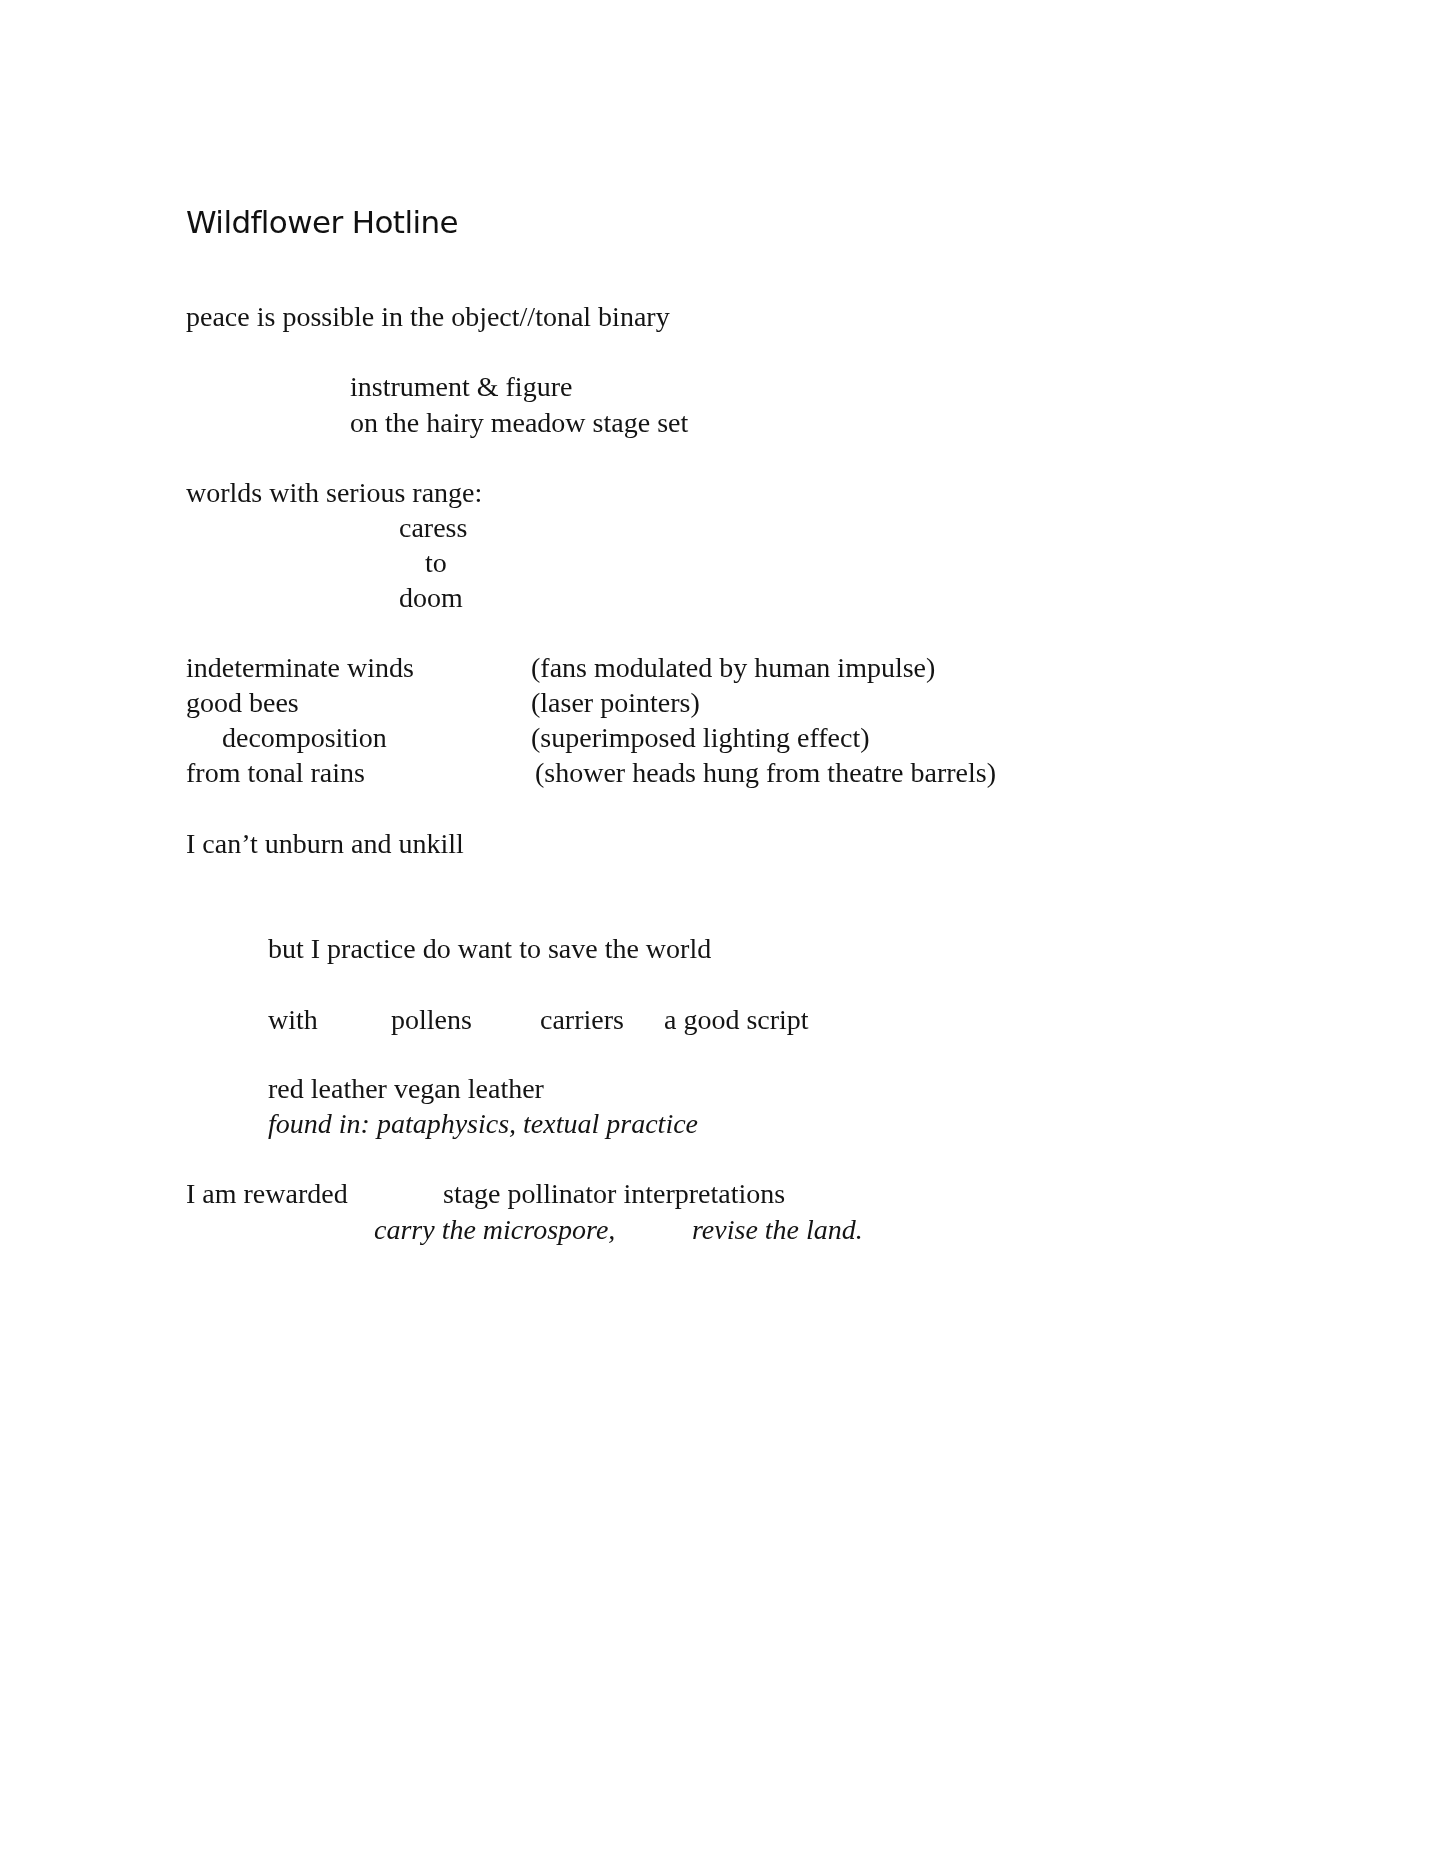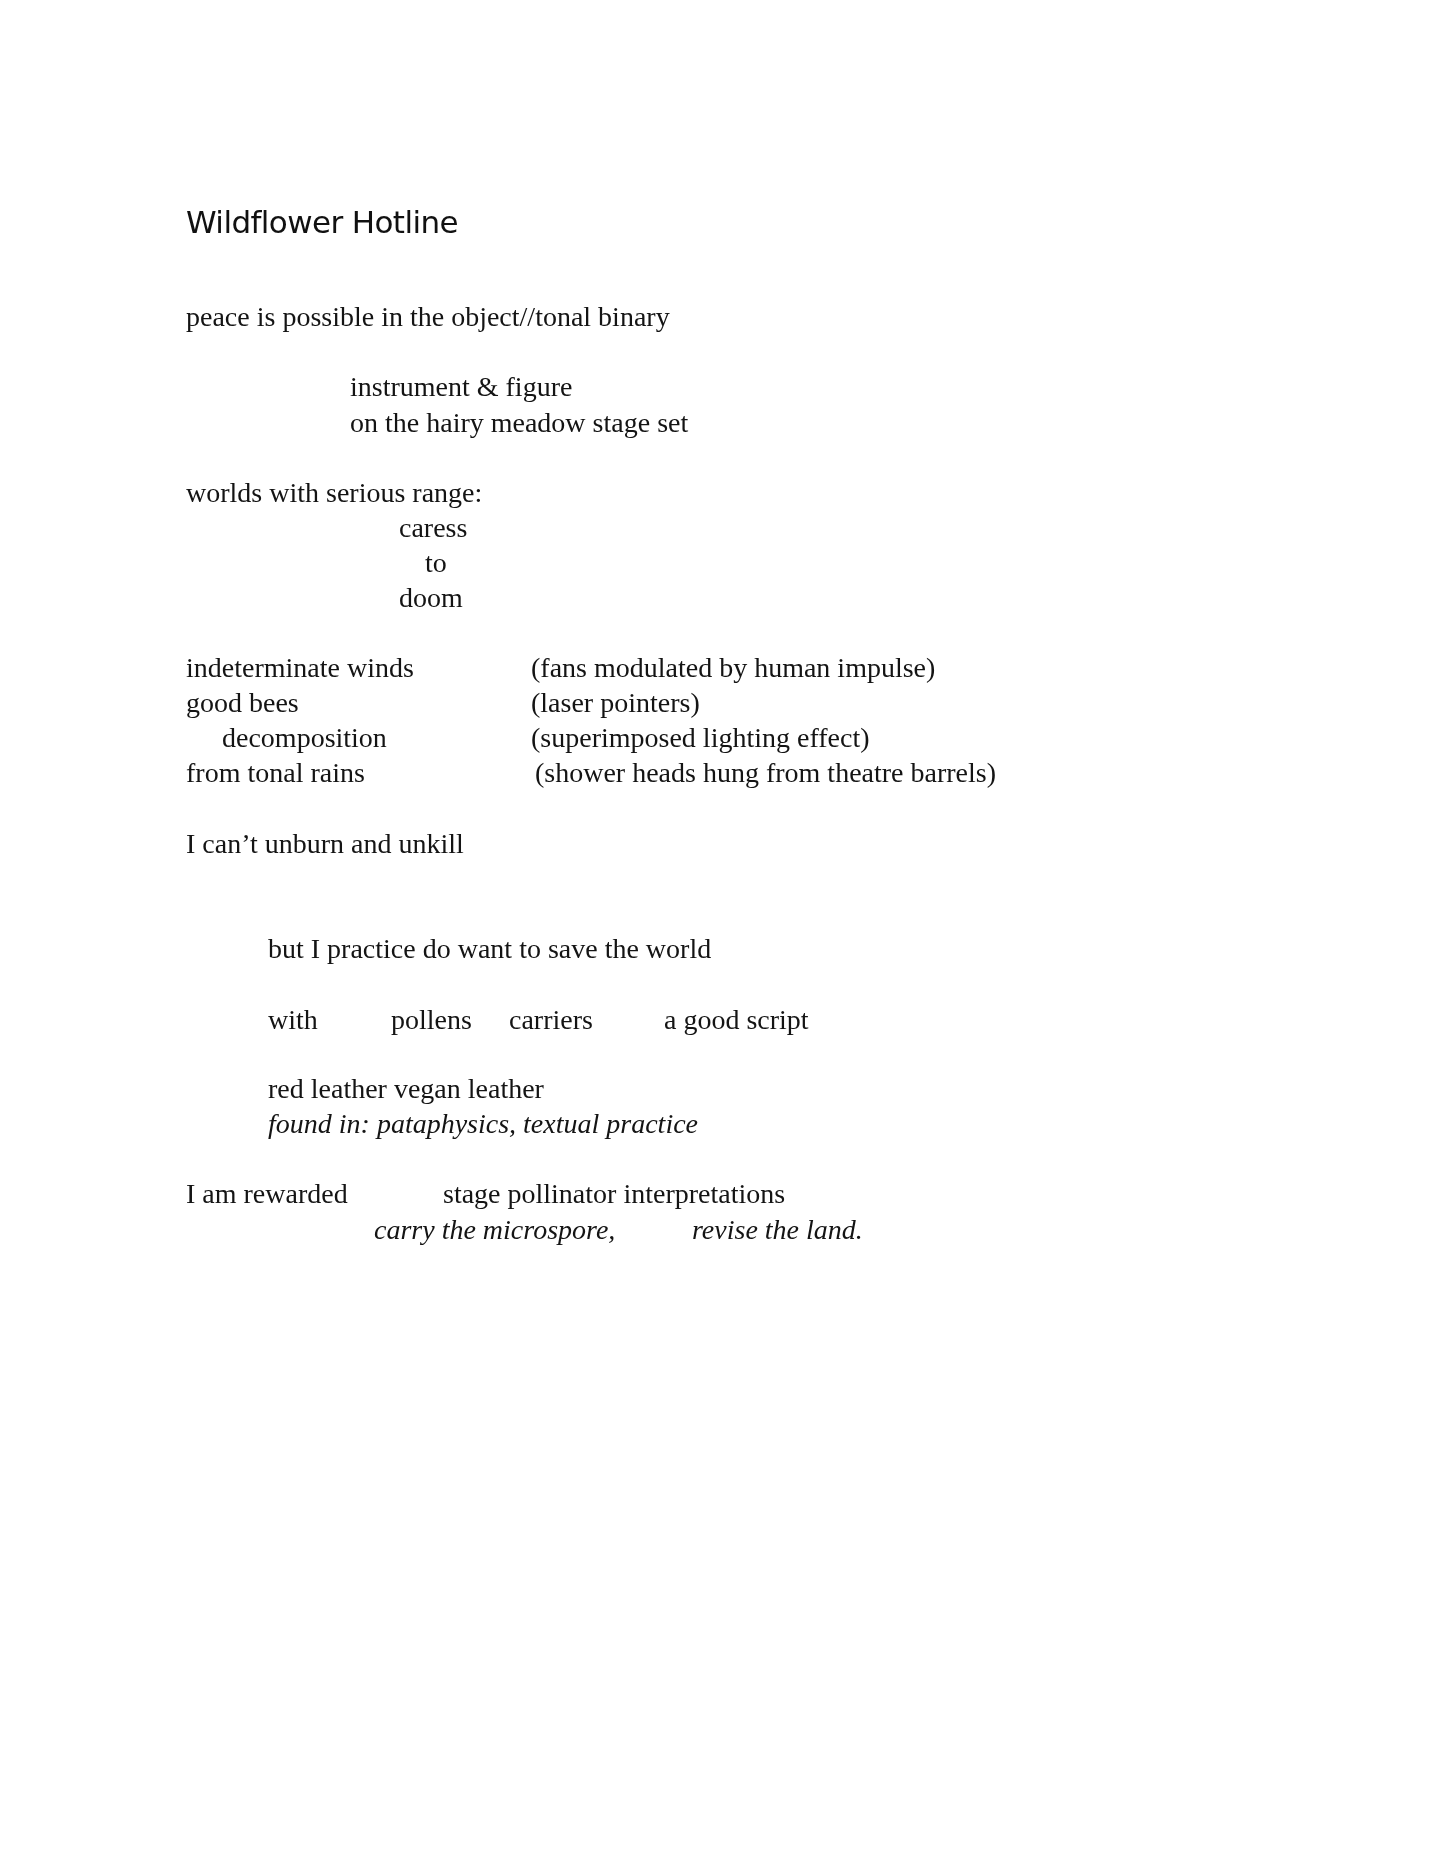--- a/index.html
+++ b/index.html
@@ -44,21 +44,21 @@
   <div class="ln" style="left:531px; top:723px;">(superimposed lighting effect)</div>
   <div class="ln" style="left:186px; top:758px;">from tonal rains</div>
   <div class="ln" style="left:535px; top:758px;">(shower heads hung from theatre barrels)</div>
 
   <div class="ln" style="left:186px; top:829px;">I can’t unburn and unkill</div>
 
   <div class="ln" style="left:268px; top:934px;">but I practice do want to save the world</div>
 
   <div class="ln" style="left:268px; top:1005px;">with</div>
   <div class="ln" style="left:391px; top:1005px;">pollens</div>
-  <div class="ln" style="left:509px; top:1005px;font-family:Liberation Serif, serif;">carriers</div>
+  <div class="ln" style="left:540px; top:1005px;font-family:Liberation Serif, serif;">carriers</div>
   <div class="ln" style="left:664px; top:1005px;">a good script</div>
 
   <div class="ln" style="left:268px; top:1074px;">red leather vegan leather</div>
   <div class="ln it" style="left:268px; top:1109px;">found in: pataphysics, textual practice</div>
 
   <div class="ln" style="left:186px; top:1179px;">I am rewarded</div>
   <div class="ln" style="left:443px; top:1179px;">stage pollinator interpretations</div>
   <div class="ln it" style="left:374px; top:1215px;">carry the microspore,</div>
   <div class="ln it" style="left:692px; top:1215px;">revise the land.</div>
 

